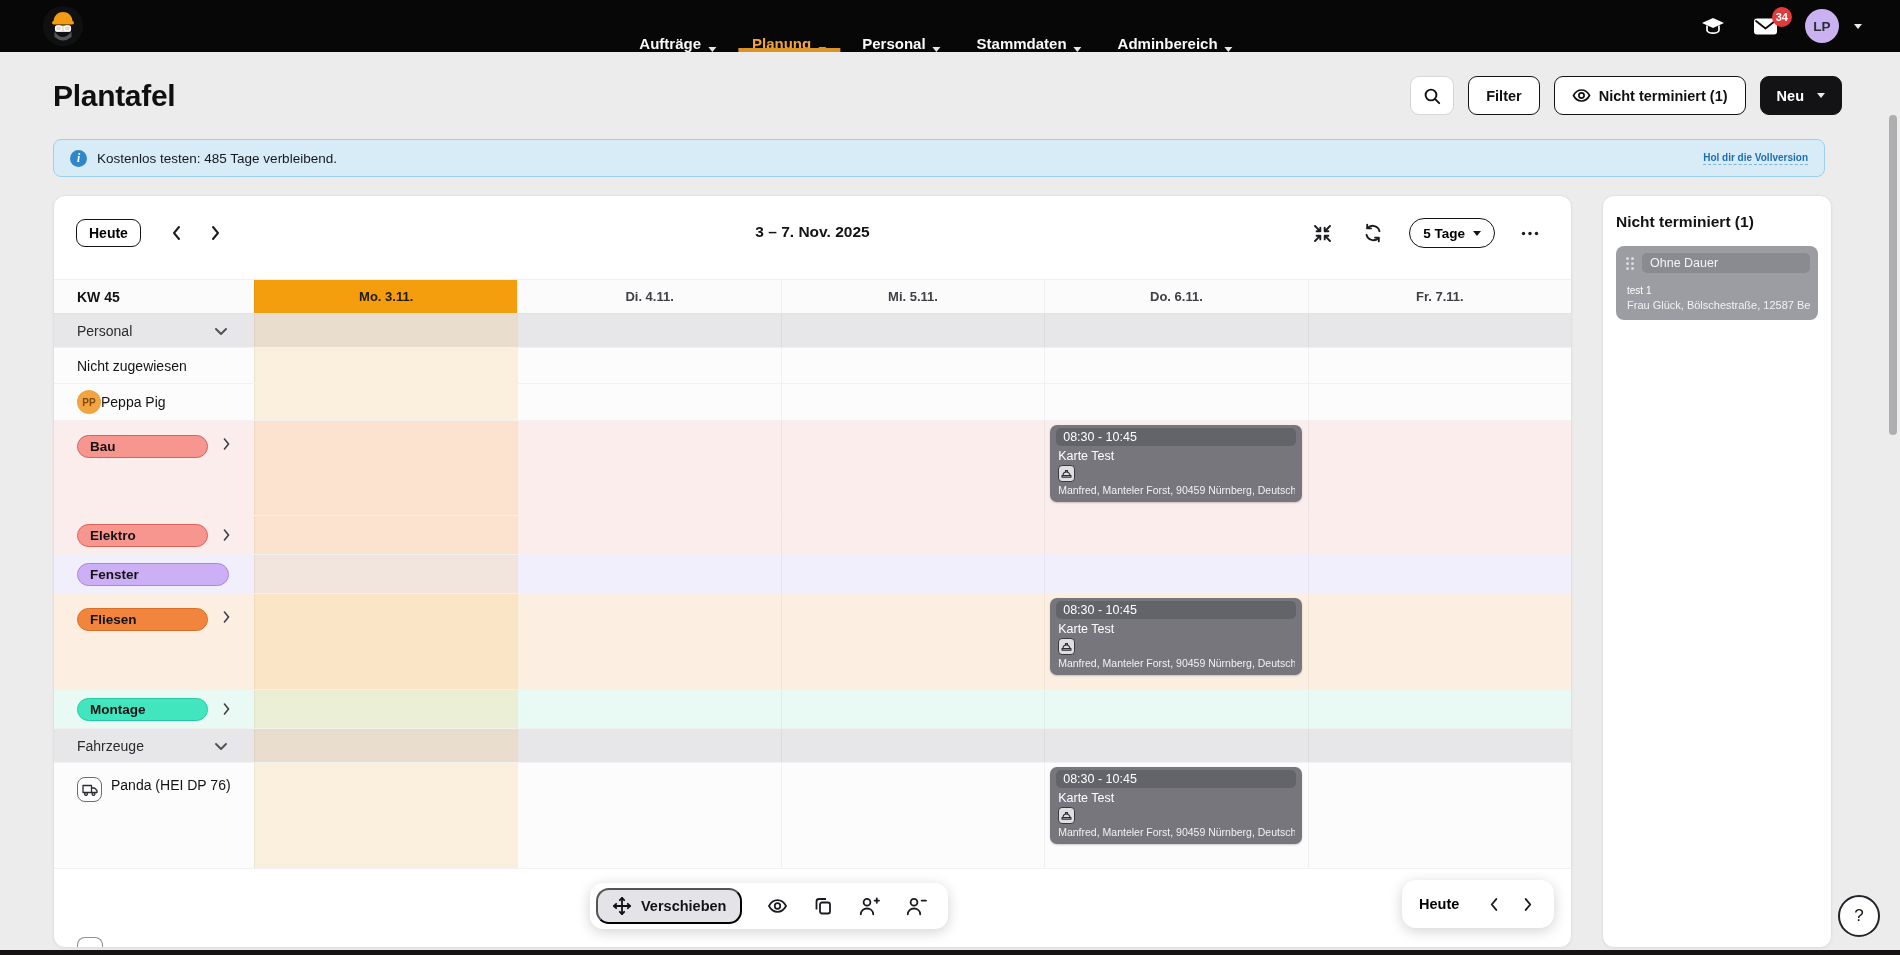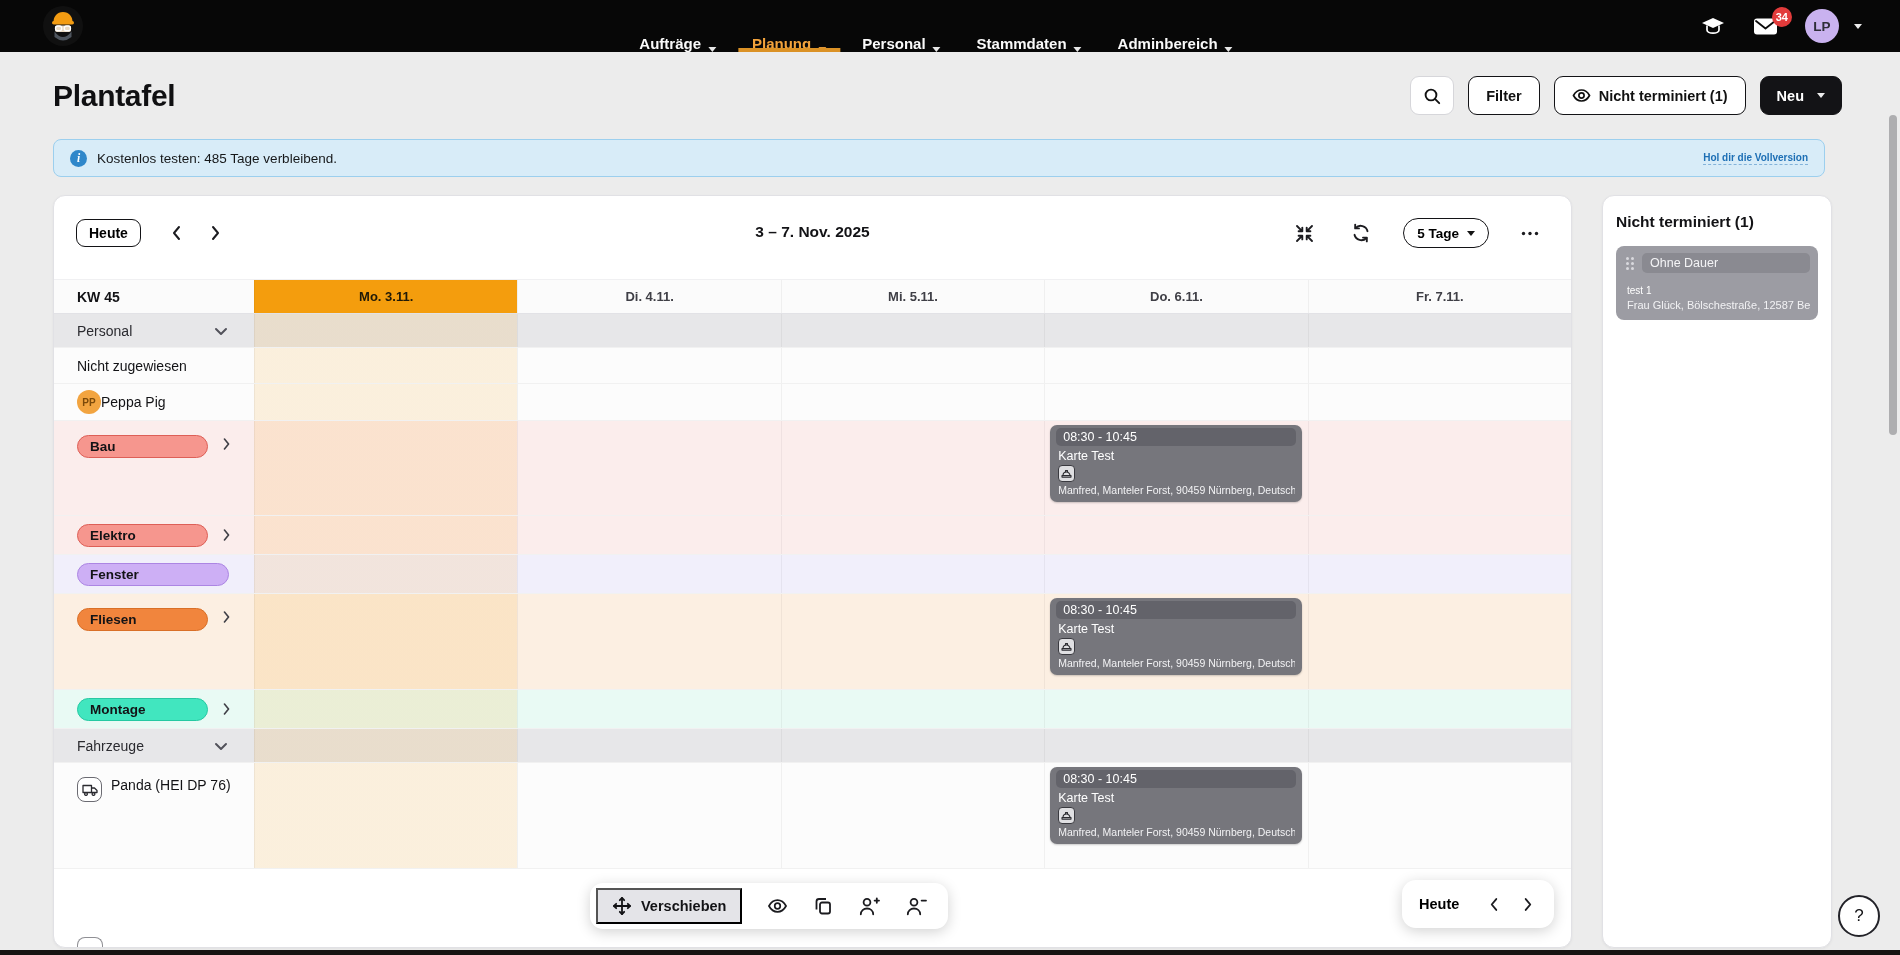--- a/index.html
+++ b/index.html
@@ -38,21 +38,21 @@
   .banner-link { margin-left:auto; font-size:10px; font-weight:700; color:#1D6FB5; border-bottom:1.5px dashed rgba(29,111,181,.45); cursor:pointer; padding-bottom:1px; }
 
   
   .cal-panel { position:absolute; top:195px; left:53px; width:1519px; height:753px; background:#fff; border:1px solid #E1E1E5; border-radius:12px; overflow:hidden; box-shadow:0 1px 3px rgba(0,0,0,.05); }
   .ctl-left { position:absolute; left:22px; top:23px; display:flex; align-items:center; z-index:2; }
   .btn-today { height:28px; padding:0 12px; border:1.8px solid #131316; border-radius:9px; font-weight:700; font-size:14px; background:#fff; cursor:pointer; font-family:inherit; }
   .nav-arrow { background:none; border:none; cursor:pointer; color:#1c1c20; display:flex; padding:4px; }
   .nav-arrow.prev { margin-left:26px; }
   .nav-arrow.next { margin-left:20px; }
   .cal-title { position:absolute; top:27px; left:0; right:0; text-align:center; font-weight:700; font-size:15.5px; color:#131316; }
-  .ctl-right { position:absolute; right:28px; top:22px; display:flex; align-items:center; gap:28px; z-index:2; }
+  .ctl-right { position:absolute; right:28px; top:22px; display:flex; align-items:center; gap:22px; z-index:2; }
   .btn-view { height:30px; padding:0 13px; border:1.8px solid #131316; border-radius:15px; font-weight:700; font-size:13.5px; background:#fff; display:flex; align-items:center; cursor:pointer; font-family:inherit; }
   .btn-view .caret { margin-left:8px; }
 
   .grid-head { position:absolute; top:83px; left:0; right:0; height:35px; display:grid; grid-template-columns:200px repeat(5,1fr); background:#FBFBFB; border-bottom:1px solid #E2E2E6; border-top:1px solid #F0F0F2; }
   .gh-kw { display:flex; align-items:center; padding-left:23px; font-weight:700; font-size:14px; color:#131316; }
   .gh-day { display:flex; align-items:center; justify-content:center; font-size:13px; font-weight:700; color:#3F3F46; border-left:1px solid rgba(17,17,17,.05); }
   .gh-day.today-head { background:#F49D0D; color:#201A08; }
 
   .grid-body { position:absolute; top:118px; left:0; right:0; bottom:0; }
   .grid-row { display:grid; grid-template-columns:200px repeat(5,1fr); border-bottom:1px solid rgba(17,17,17,.06); }
@@ -86,21 +86,21 @@
   .unsched-card { background:#9C9CA3; border-radius:8px; padding:7px 8px 9px; color:#fff; cursor:grab; }
   .unsched-head { display:flex; align-items:center; margin-bottom:5px; }
   .drag-dots { display:grid; grid-template-columns:repeat(2,3px); grid-auto-rows:3px; gap:2px; margin:0 8px 0 2px; flex:none; cursor:grab; }
   .drag-dots i { width:3px; height:3px; border-radius:50%; background:#D9D9DE; }
   .unsched-duration { flex:1; background:#8A8A91; border-radius:5px; padding:3px 8px; font-size:12.5px; color:#F4F4F6; }
   .unsched-title { font-size:10px; margin:12px 0 3px 3px; }
   .unsched-addr { font-size:11px; margin-left:3px; white-space:nowrap; overflow:hidden; color:#F2F2F4; }
 
   
   .float-toolbar { position:absolute; left:590px; top:883px; height:46px; background:#fff; border-radius:13px; box-shadow:0 3px 14px rgba(0,0,0,.18); display:flex; align-items:center; padding:5px 6px; z-index:20; }
-  .move-seg { background:#E4E4E8; border-radius:0; height:36px; display:flex; align-items:center; gap:9px; padding:16px 14px; font-weight:700; font-size:14.5px; color:#131316; cursor:pointer; }
+  .move-seg { background:#E4E4E8; border-radius:13px; height:36px; display:flex; align-items:center; gap:9px; padding:16px 14px; font-weight:700; font-size:14.5px; color:#131316; cursor:pointer; }
   .tb-icon { background:none; border:none; cursor:pointer; color:#1B1B1F; display:flex; padding:0; margin-left:25px; }
   .tb-icon.last { margin-right:15px; }
 
   .float-today { position:absolute; left:1402px; top:880px; height:48px; background:#fff; border-radius:14px; box-shadow:0 3px 14px rgba(0,0,0,.18); display:flex; align-items:center; padding:0 17px; z-index:20; }
   .float-today .ft-label { font-weight:700; font-size:14.5px; margin-right:26px; cursor:pointer; }
   .float-today .nav-arrow.prev { margin-left:0; }
   .float-today .nav-arrow.next { margin-left:16px; }
 
   .help-btn { position:absolute; left:1838px; top:895px; width:42px; height:42px; border-radius:50%; background:#fff; border:2px solid #232329; font-size:17px; color:#131316; display:flex; align-items:center; justify-content:center; cursor:pointer; z-index:20; font-family:inherit; }
 

